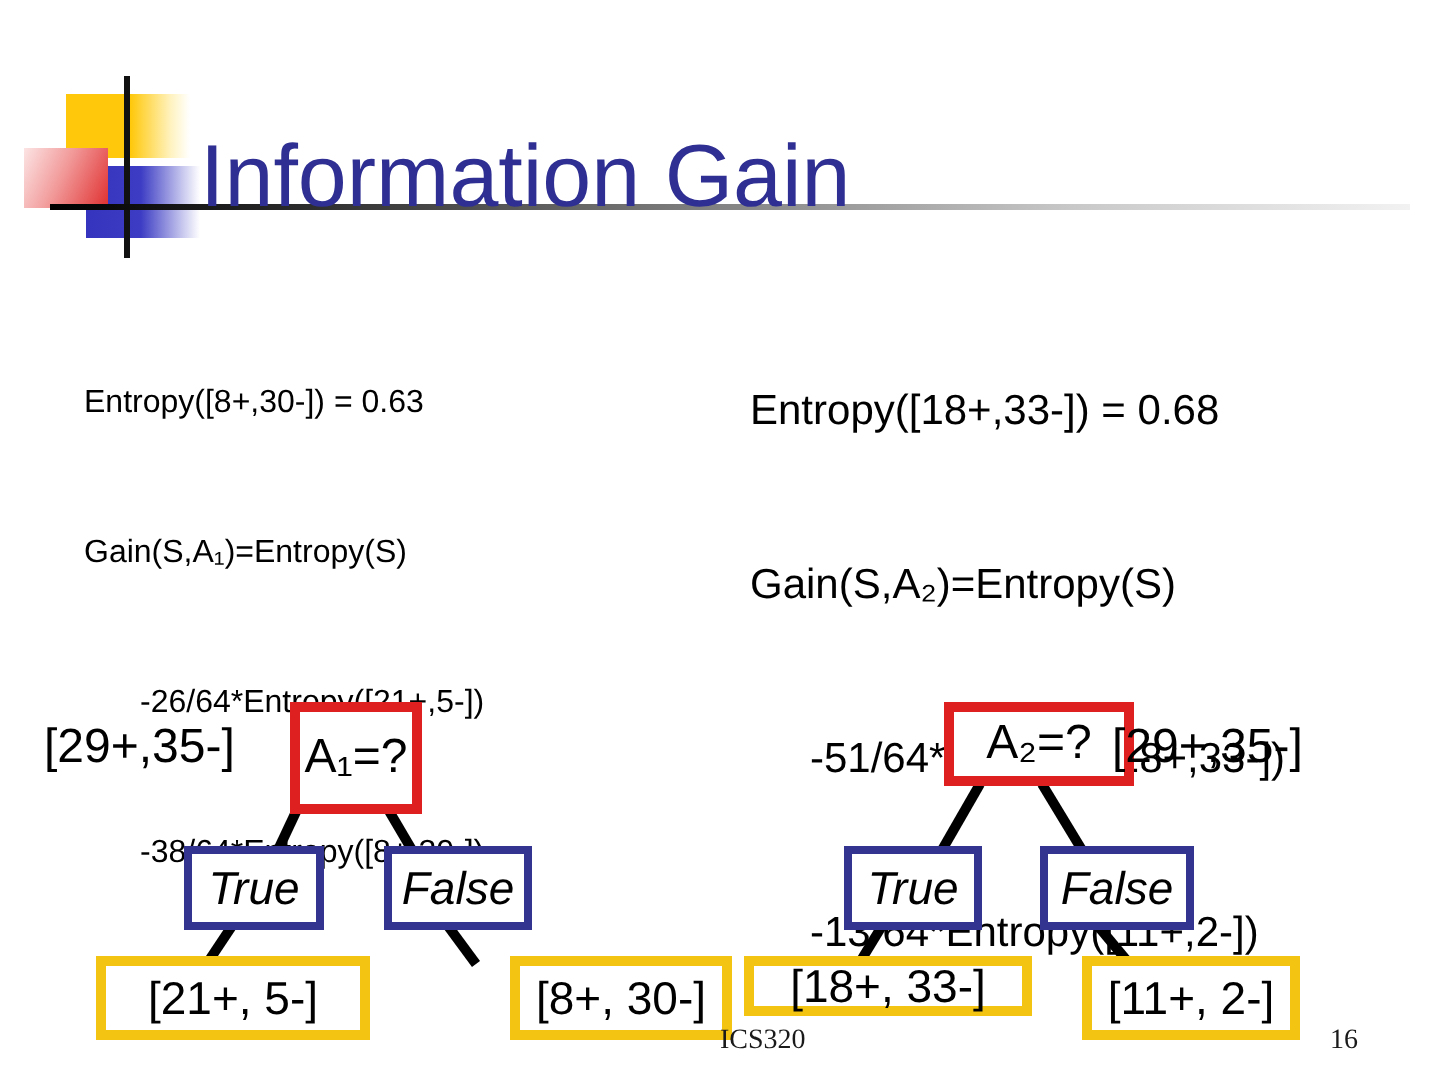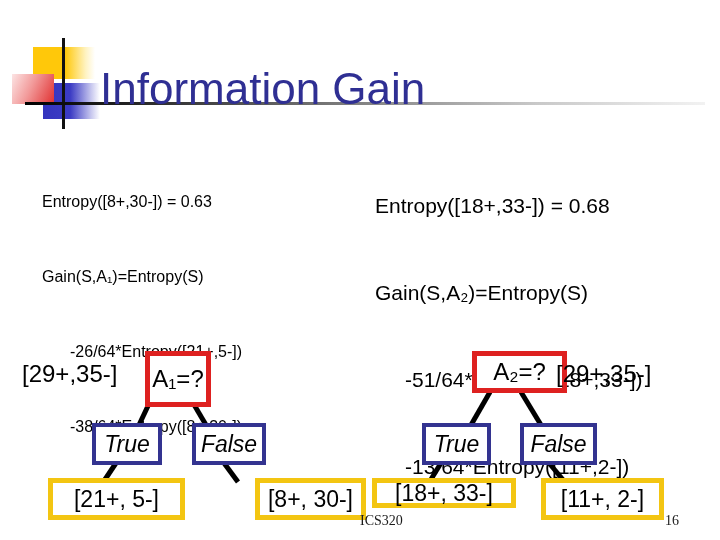--- a/index.html
+++ b/index.html
@@ -67,21 +67,21 @@
   .l-false { left: 192px; top: 423px; width: 74px;  height: 42px; }
   .l-leaf-t{ left: 48px;  top: 478px; width: 137px; height: 42px; }
   .l-leaf-f{ left: 218px; top: 478px; width: 111px; height: 42px; margin-left: 37px; }
 
   
   .r-node  { left: 472px; top: 351px; width: 95px;  height: 42px; }
   .r-root-label { left: 556px; top: 360px; }
   .r-true  { left: 422px; top: 423px; width: 69px;  height: 42px; }
   .r-false { left: 520px; top: 423px; width: 77px;  height: 42px; }
   .r-leaf-t{ left: 372px; top: 478px; width: 144px; height: 30px; }
-  .r-leaf-f{ left: 541px; top: 478px; width: 123px; height: 42px; }
+  .r-leaf-f{ left: 541px; top: 478px; width: 109px; height: 42px; }
 
   
   .footer-text {
     font-family: "Liberation Serif", "DejaVu Serif", serif;
     font-size: 14px; color: #1a1a1a; line-height: 1;
   }
   .f-course { left: 360px; top: 514px; }
   .f-page   { left: 665px; top: 514px; }
 </style>
 </head>

